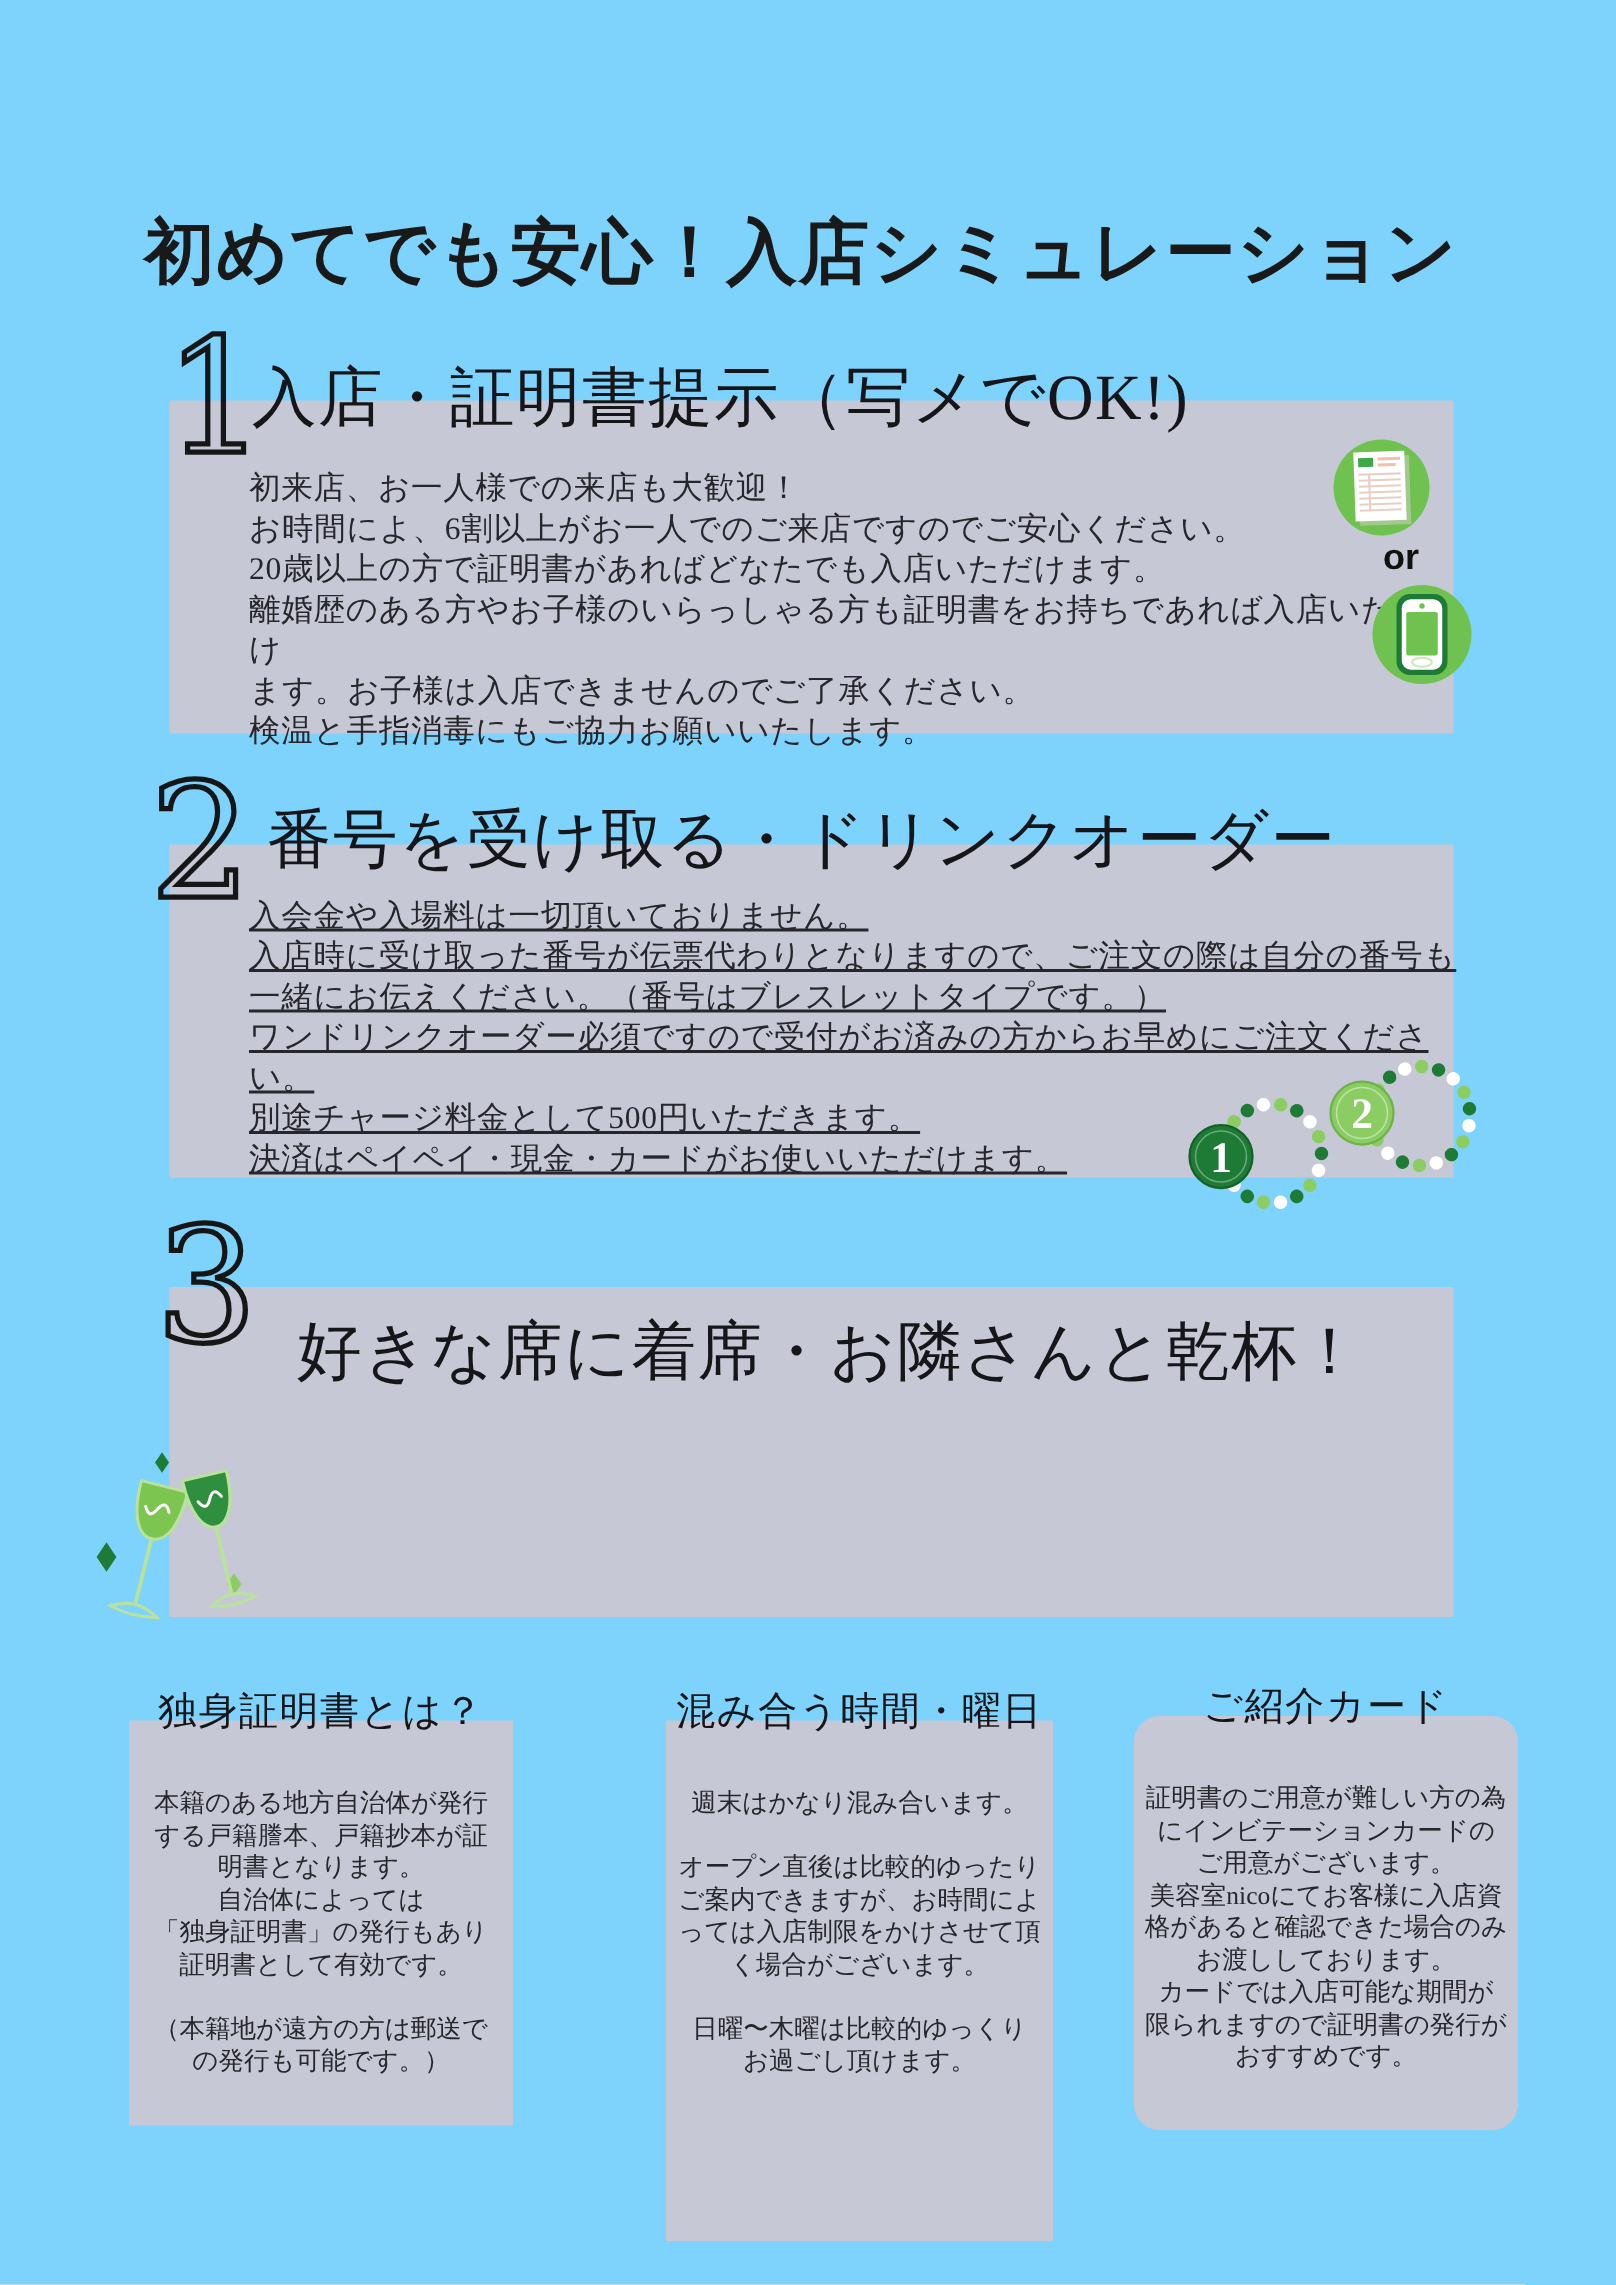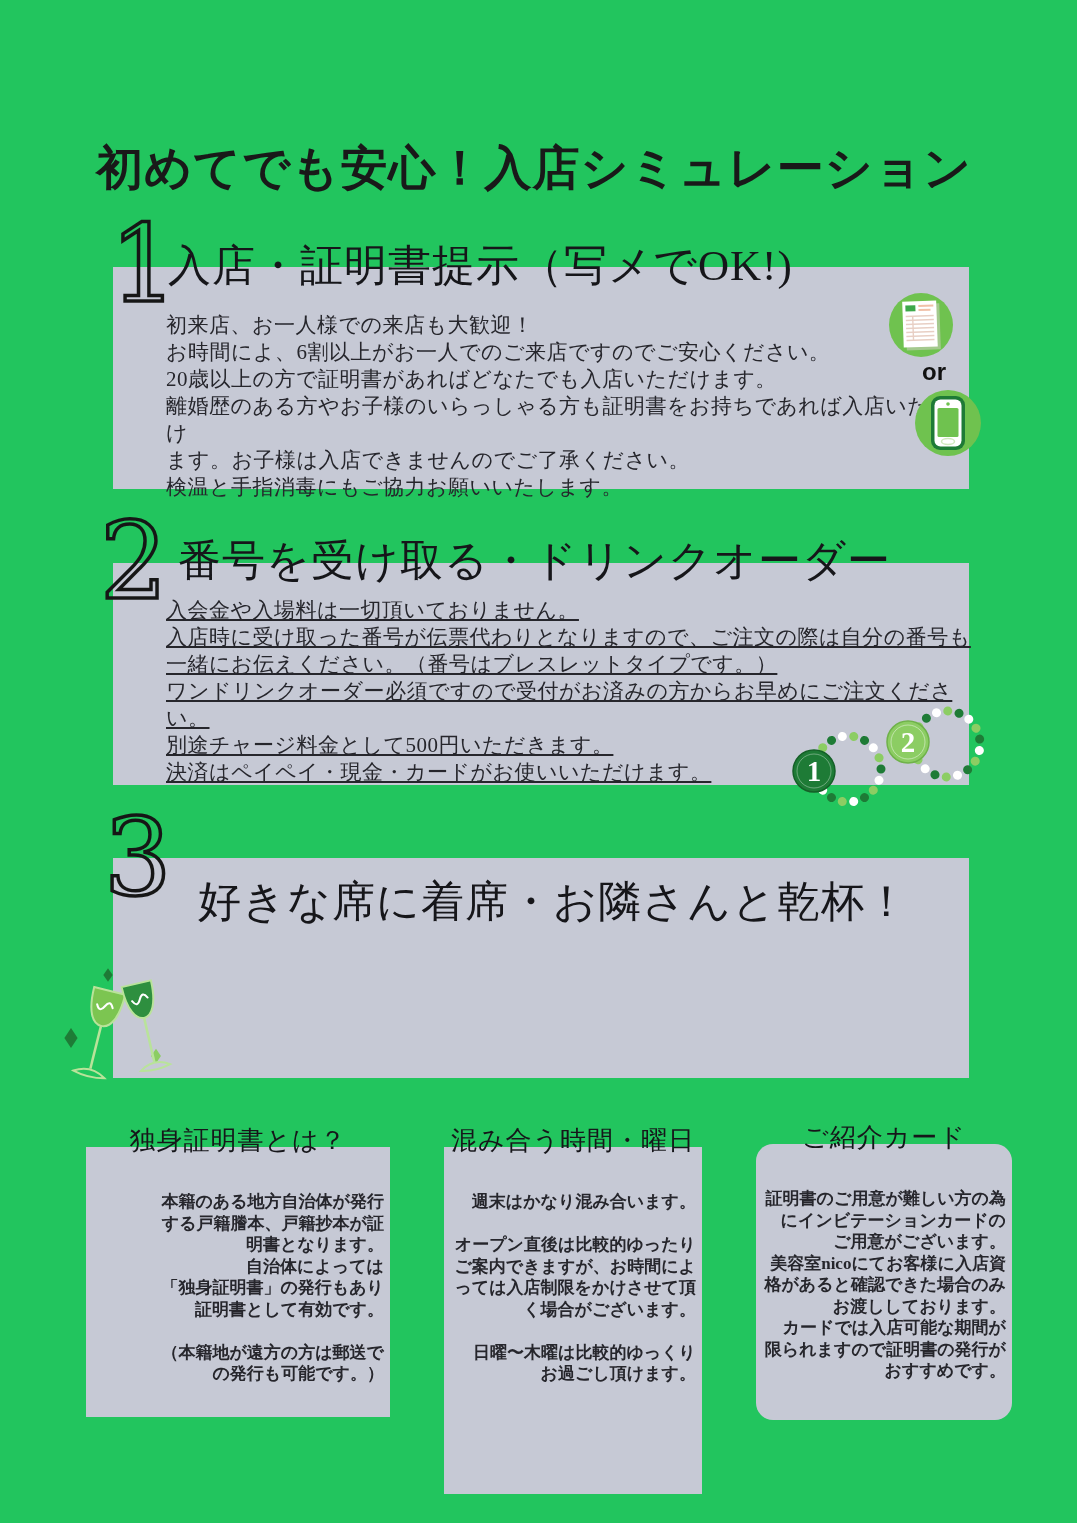--- a/index.html
+++ b/index.html
@@ -1,17 +1,17 @@
 <!DOCTYPE html>
 <html><head>
 <meta charset="utf-8">
 <style>
   html,body{margin:0;padding:0;background:#fce2c6;}
   .canvas{
-    position:relative;width:1077px;height:1523px;background:#22c55e;overflow:hidden;
+    position:relative;width:1077px;height:1523px;background:#7dd3fc;overflow:hidden;
     font-family:"Liberation Serif","DejaVu Serif",serif;color:#1d1d22;
   }
   .main-title{
     position:absolute;left:96px;top:142px;width:920px;margin:0;
     font-family:"Liberation Sans","DejaVu Sans",sans-serif;
     font-weight:700;font-size:47px;line-height:1.1;letter-spacing:1px;color:#191919;
     white-space:nowrap;
   }
   .panel{position:absolute;background:#c6c9d5;}
   #panel1{left:113px;top:267px;width:856px;height:222px;}
@@ -48,30 +48,30 @@
     font-family:"Liberation Sans","DejaVu Sans",sans-serif;font-weight:700;
     font-size:24px;color:#111;
   }
   .icon-abs{position:absolute;}
   #doc-icon{left:884px;top:288px;}
   #phone-icon{left:911px;top:386px;}
   #bracelets-icon{left:775px;top:692px;}
   #cheers-icon{left:46px;top:960px;}
 
   .card{position:absolute;background:#c6c9d5;}
-  #cardA{left:86px;top:1147px;width:256px;height:270px;padding-left:48px;}
+  #cardA{left:86px;top:1147px;width:256px;height:270px;}
   #cardB{left:444px;top:1147px;width:258px;height:347px;}
   #cardC{left:756px;top:1144px;width:256px;height:276px;border-radius:17px;}
   .card-heading{
     position:absolute;left:0;right:0;top:-24px;text-align:center;
     font-size:26px;color:#16161a;white-space:nowrap;letter-spacing:1px;
   }
   .card-body{
-    position:absolute;left:6px;right:6px;top:44px;text-align:right;
-    font-size:17px;line-height:21.5px;color:#26262c;white-space:pre-line;font-weight:bold;
+    position:absolute;left:6px;right:6px;top:44px;text-align:center;
+    font-size:17px;line-height:21.5px;color:#26262c;white-space:pre-line;
   }
 </style>
 </head>
 <body>
 
 <div class="canvas">
 
   <h1 class="main-title">初めてでも安心！入店シミュレーション</h1>
 
   <div class="panel" id="panel1"></div>

